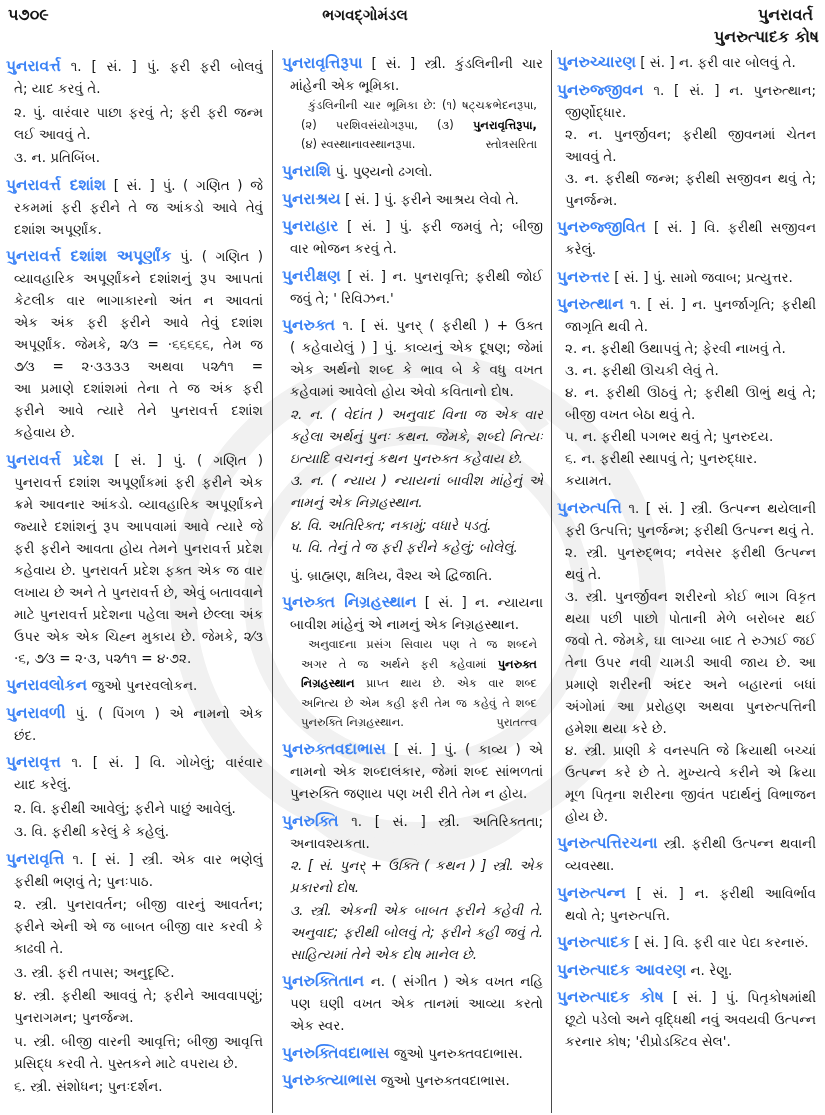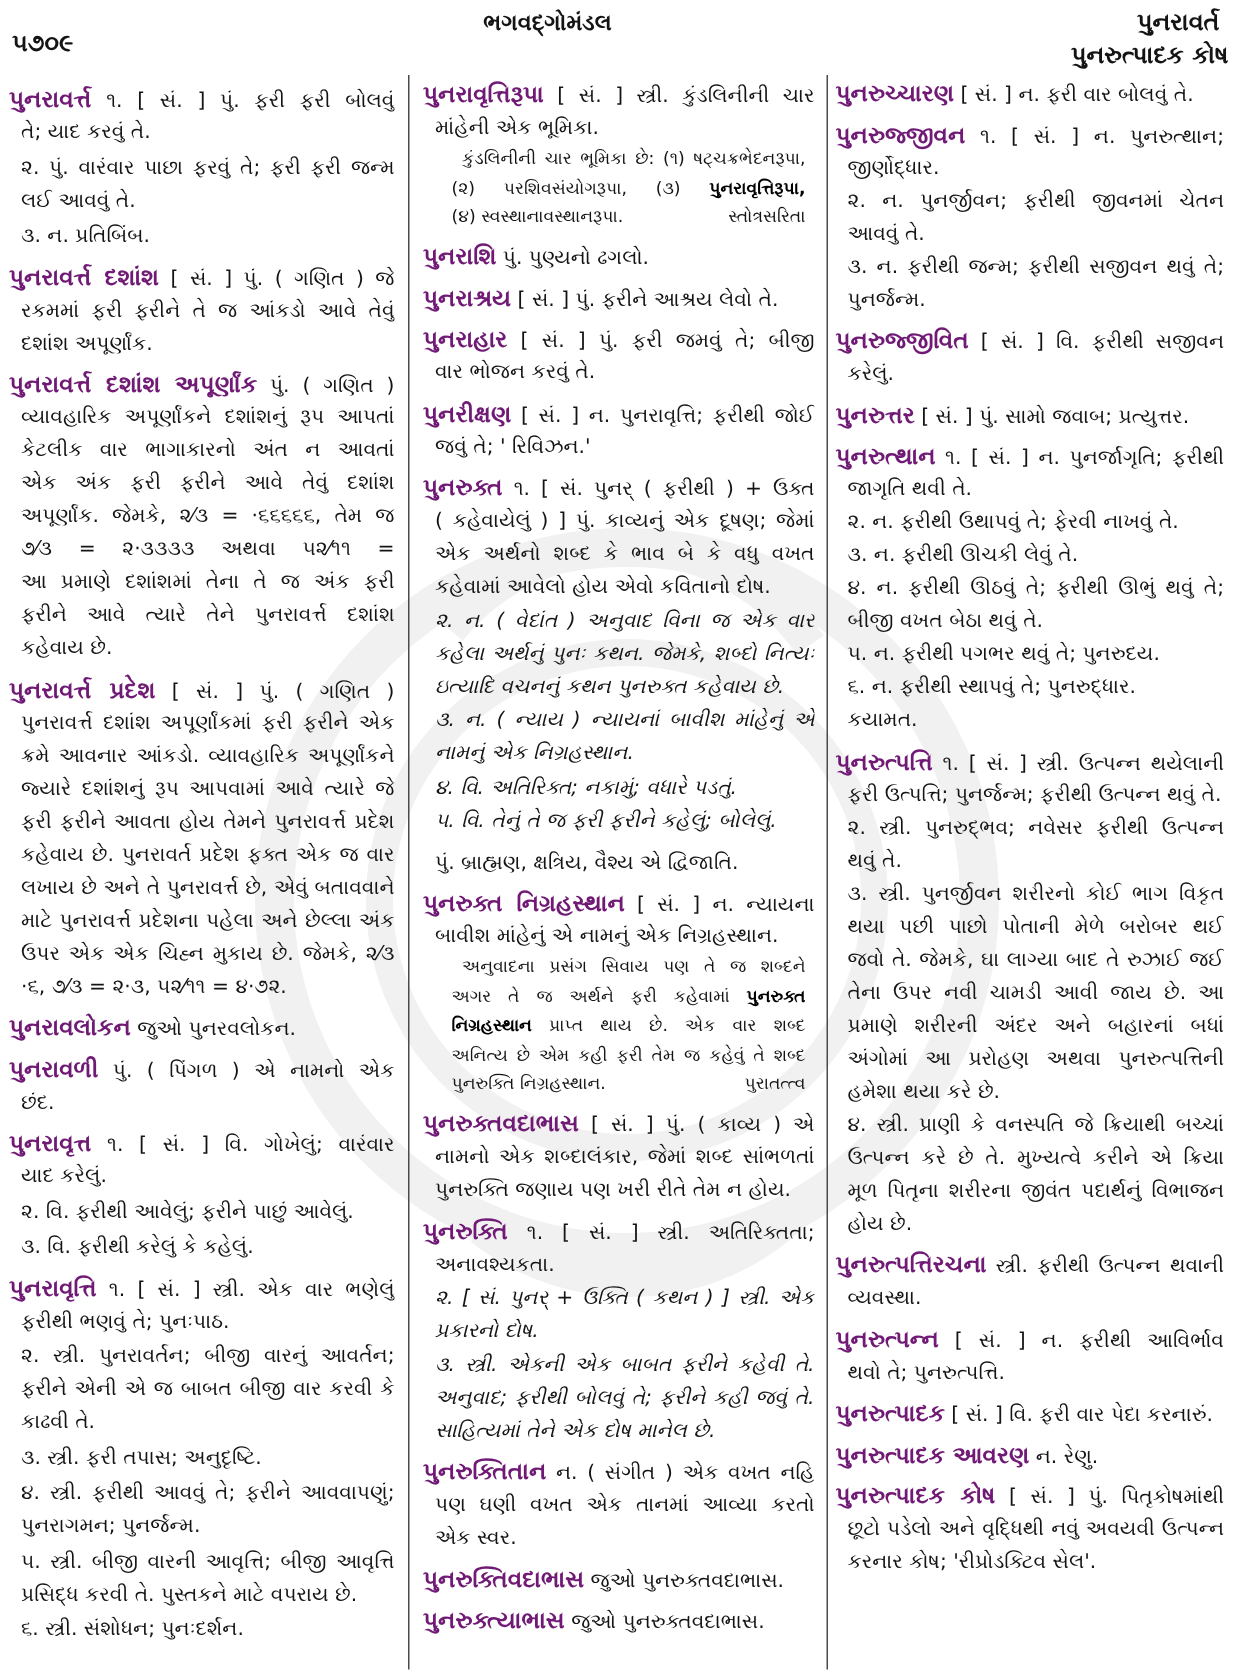--- a/index.html
+++ b/index.html
@@ -3,42 +3,42 @@
 <meta charset="utf-8">
 <style>
   html, body { margin:0; padding:0; }
   body {
     width:825px; height:1115px; position:relative; overflow:hidden;
     background:#ffffff; color:#141414;
     font-family:"DejaVu Sans", sans-serif;
   }
   .wm { position:absolute; left:0; top:0; width:825px; height:1115px; z-index:0; }
   .hdr { position:absolute; font-weight:bold; font-size:16px; line-height:20px; white-space:nowrap; z-index:2; }
-  .hdr-num { left:8px; top:19px; }
+  .hdr-num { left:8px; top:5px; }
   .hdr-title { left:0; width:730px; text-align:center; top:5px; font-size:15px; }
   .hdr-g1 { right:12px; top:5px; }
   .hdr-g2 { right:6px; top:27px; }
   .divider { position:absolute; top:50px; width:1px; height:1063px; background:#4a4a4a; z-index:2; }
   .col { position:absolute; z-index:1; }
   .c1 { left:6px;  width:257px; top:55px; }
   .c2 { left:282px; width:261px; top:52px; }
   .c3 { left:557px; width:259px; top:51px; }
   .entry { margin-top:5.5px; }
   .entry:first-child { margin-top:0; }
   .c1 .sense + .sense { margin-top:1.5px; }
   .c2 .sense + .sense { margin-top:0.5px;font-style:italic; }
   .c3 .sense + .sense { margin-top:0; }
   .ln {
     position:relative; height:22px; line-height:22px; overflow:hidden;
     font-size:13.5px; padding-left:8px;
     text-align:justify; text-align-last:justify; white-space:normal;
   }
   .ln.first { padding-left:0; }
   .ln.last { text-align:left; text-align-last:left; }
-  .hw { font-weight:bold; font-size:15.5px; color:#701a75; }
+  .hw { font-weight:bold; font-size:15.5px; color:#3b82f6; }
   .bd { font-weight:bold; color:#000; }
   .quote { padding-right:6px; }
   .quote .ln { font-size:11.5px; height:19.5px; line-height:19.5px; padding-left:19px; }
   .quote .ln:first-child { padding-left:26px; }
   .src { position:absolute; right:0; top:0; }
 </style>
 </head>
 <body>
 
 <svg class="wm" viewBox="0 0 825 1115" xmlns="http://www.w3.org/2000/svg">

